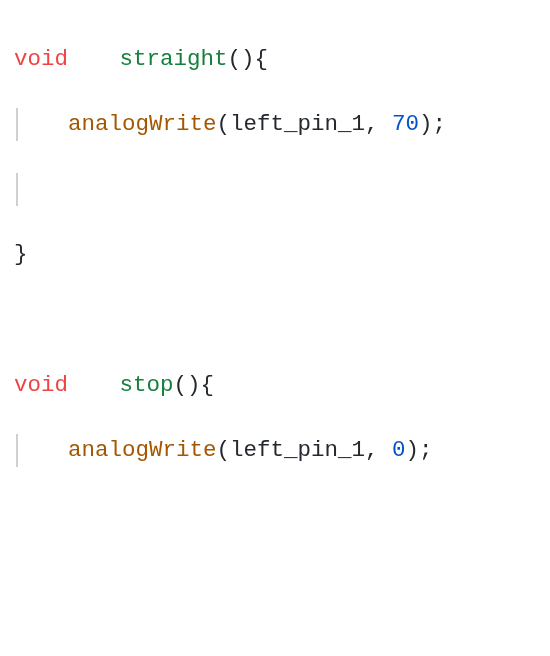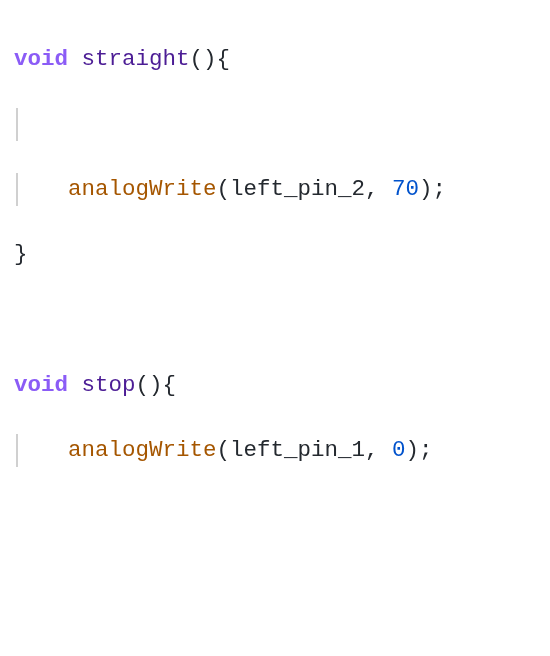--- a/index.html
+++ b/index.html
@@ -9,22 +9,22 @@
   }
   .code {
     font-family: "SFMono-Regular", Consolas, "Liberation Mono", Menlo, monospace;
     font-size: 22.5px;
     line-height: 1.45;
     padding: 10px 10px 10px 14px;
     white-space: pre;
     color: #24292f;
   }
   .line { display: block; min-height: 1.45em; }
-  .kw { color: #8b5cf6; font-weight: bold; }            
-  .fn { color: #4c1d95; }            
+  .kw { color: #ef4444; }            
+  .fn { color: #15803d; margin-left: 38px; }            
   .call { color: #a55600; }           
   .arg { color: #24292f; }           
   .num { color: #0052cc; }           
   .punct { color: #24292f; }         
   .indent {
     display: inline-block;
     width: 2ch;
     border-left: 2px solid #d0d0d0;
     margin-left: 2px;
     padding-left: calc(2ch - 4px);
@@ -38,22 +38,22 @@
     height: 1.45em;
     vertical-align: top;
     width: 2px;
   }
 </style>
 </head>
 <body>
 
 <div class="code">
 <span class="line"><span class="kw">void</span> <span class="fn">straight</span><span class="punct">(){</span></span>
+<span class="line"><span class="indent"></span><span class="call">analogWrite</span><span class="punct">(</span><span class="arg">left_pin_1</span><span class="punct">, </span><span class="num">70</span><span class="punct">);</span></span>
 <span class="line"><span class="indent-empty"></span></span>
-<span class="line"><span class="indent"></span><span class="call">analogWrite</span><span class="punct">(</span><span class="arg">left_pin_2</span><span class="punct">, </span><span class="num">70</span><span class="punct">);</span></span>
 <span class="line"><span class="punct">}</span></span>
 <span class="line"></span>
 <span class="line"><span class="kw">void</span> <span class="fn">stop</span><span class="punct">(){</span></span>
 <span class="line"><span class="indent"></span><span class="call">analogWrite</span><span class="punct">(</span><span class="arg">left_pin_1</span><span class="punct">, </span><span class="num">0</span><span class="punct">);</span></span>
 
 
 
 
 
 </div>

